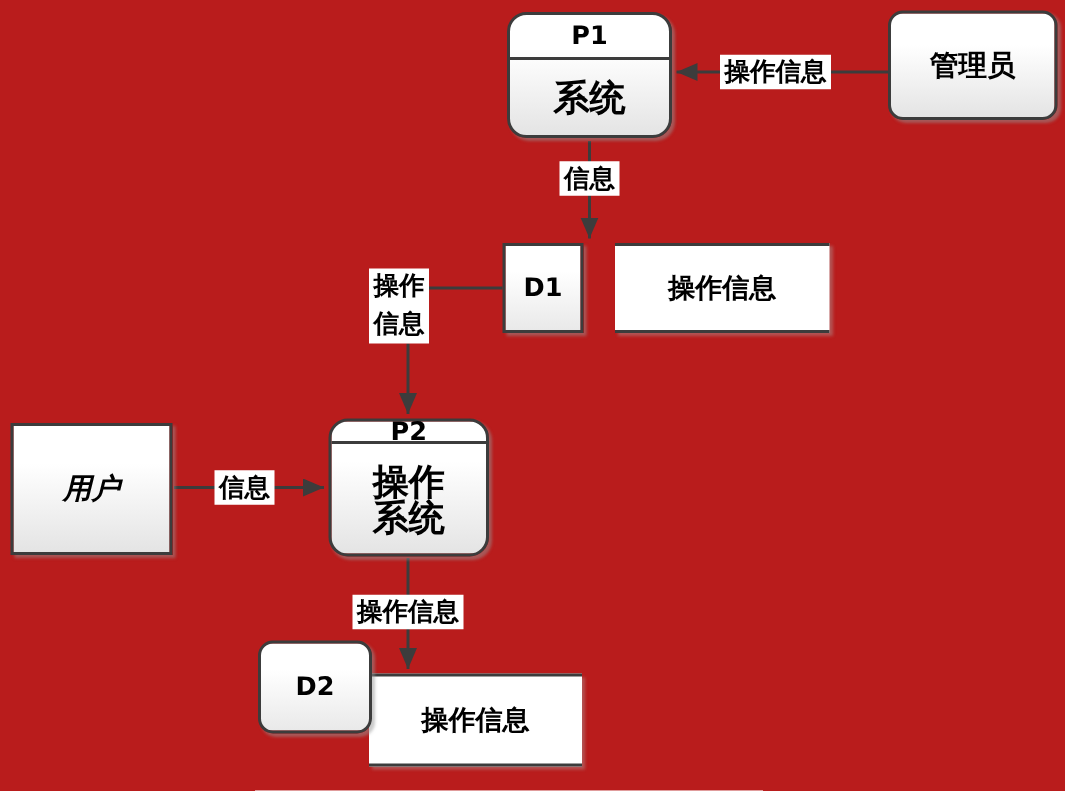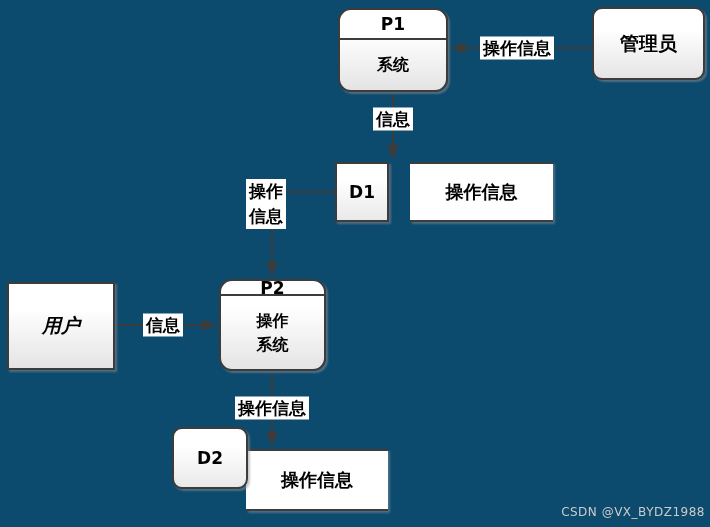--- a/index.html
+++ b/index.html
@@ -2,21 +2,21 @@
 <html><head>
 <meta charset="utf-8">
 <style>
   * { margin:0; padding:0; box-sizing:border-box; }
   html,body { background:#ffffff; }
   body { font-family:"DejaVu Sans","Liberation Sans",sans-serif; }
 
   .canvas {
     position:relative;
     width:710px; height:527px;
-    background:#0c4a6e;
+    background:#b91c1c;
     overflow:hidden;
   }
 
   svg.connectors { position:absolute; left:0; top:0; z-index:1; }
 
   
   .shape {
     position:absolute;
     border:2px solid #3c3c3c;
     background:linear-gradient(to bottom, #ffffff 30%, #e4e4e4 100%);
@@ -27,21 +27,21 @@
   
   .process { border-radius:13px; display:flex; flex-direction:column; }
   .process-header {
     border-bottom:2px solid #3c3c3c;
     display:flex; align-items:center; justify-content:center;
     font-weight:bold; font-size:17px; color:#000;
   }
   .process-body {
     flex:1;
     display:flex; flex-direction:column; align-items:center; justify-content:center;
-    font-weight:bold; font-size:16px; line-height:24px; color:#000;
+    font-weight:bold; font-size:24px; line-height:24px; color:#000;
     text-align:center;
   }
 
   
   .entity {
     display:flex; align-items:center; justify-content:center;
     font-weight:bold; font-size:19px; color:#000;
   }
 
   
@@ -135,15 +135,14 @@
 
   <div class="flow-label twoline" style="left:266px; top:204px;">
     <span>操作</span>
     <span>信息</span>
   </div>
 
   <div class="flow-label" style="left:163px; top:325px;">信息</div>
 
   <div class="flow-label" style="left:272px; top:408px;">操作信息</div>
 
-  <div class="watermark">CSDN @VX_BYDZ1988</div>
 
 </div>
 
 </body></html>

